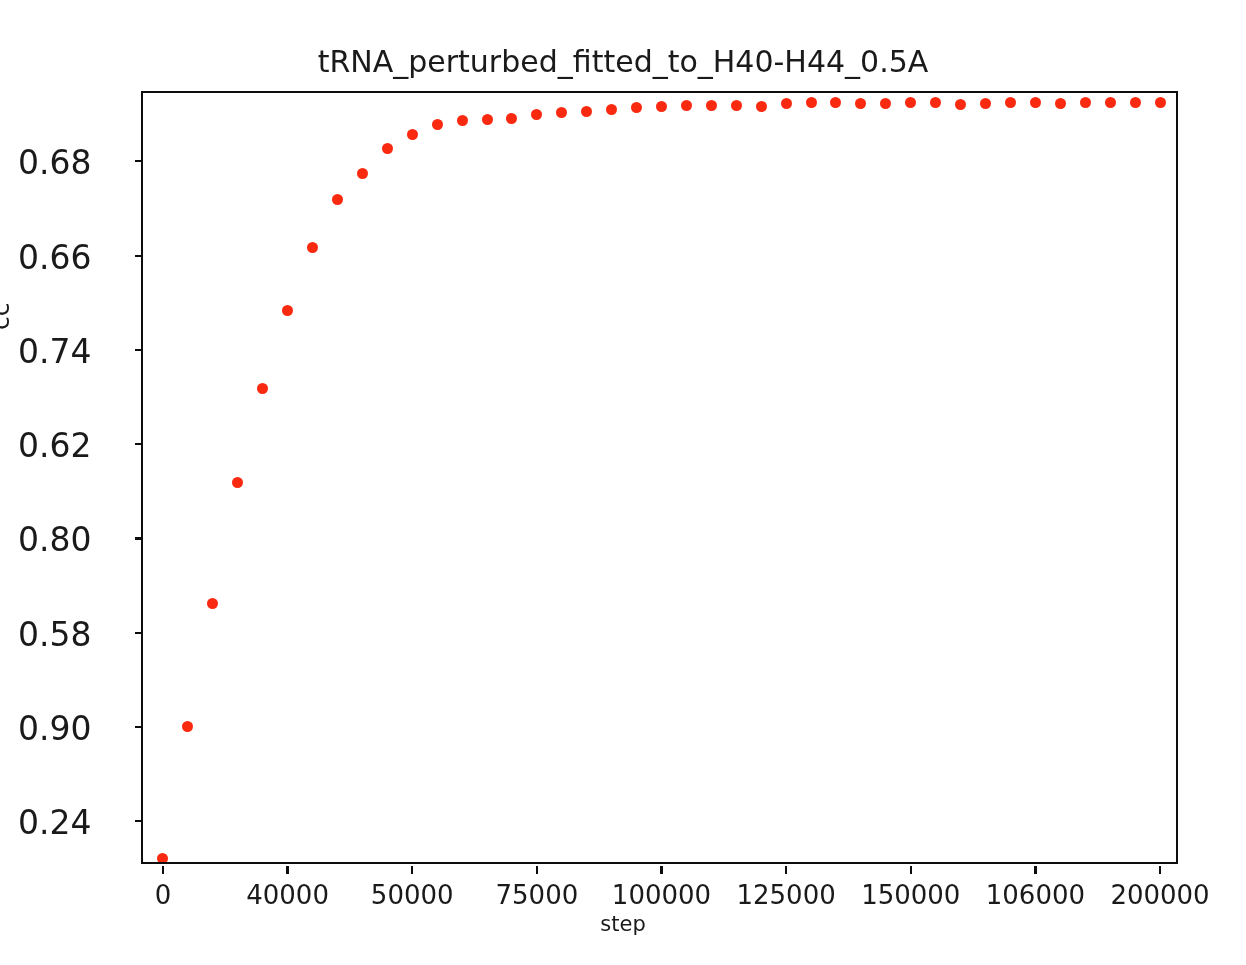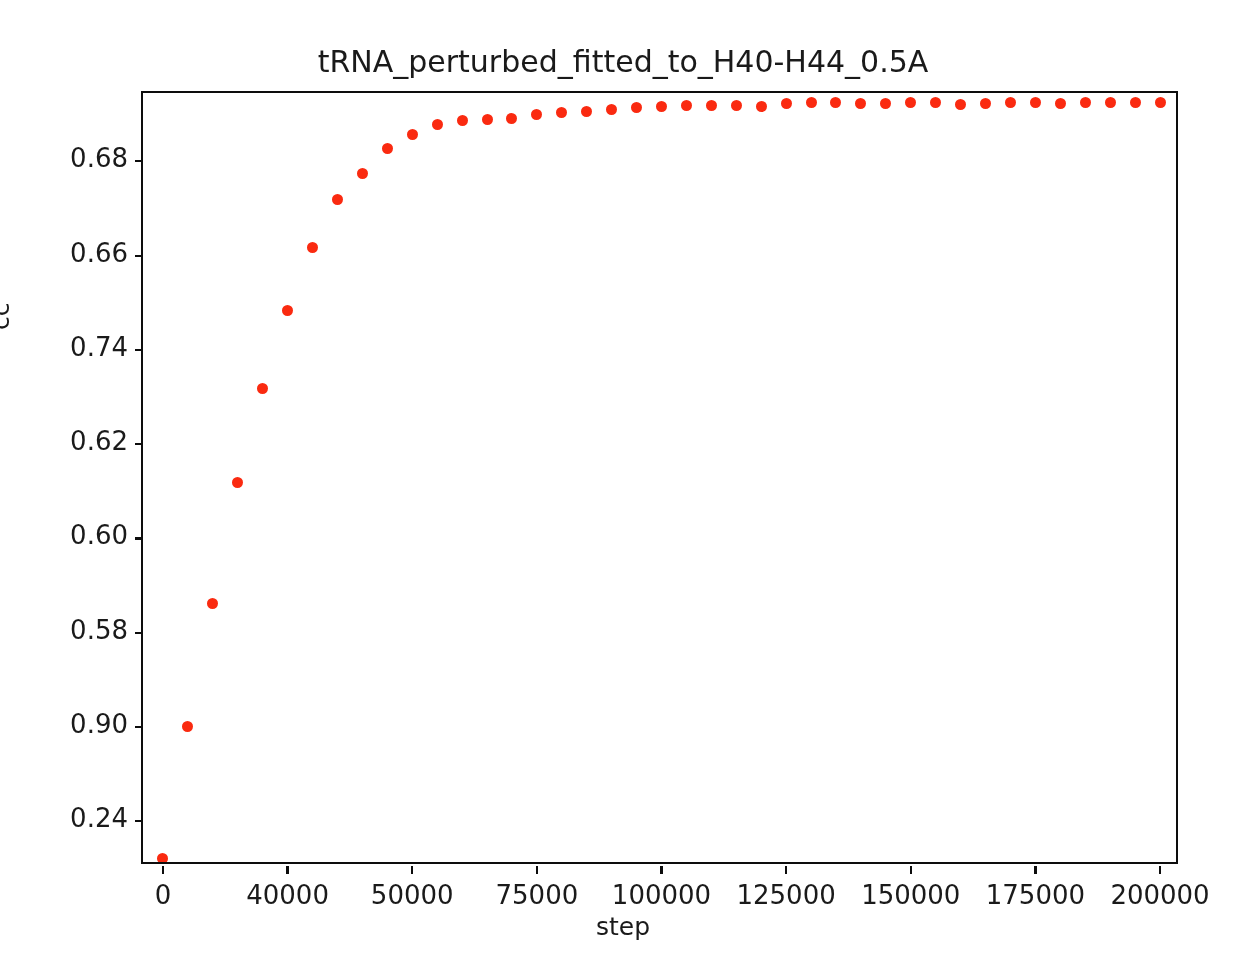--- a/index.html
+++ b/index.html
@@ -66,43 +66,42 @@
     font-size: 25px;
     color: #1a1a1a;
     white-space: nowrap;
   }
   #x-axis-label {
     position: absolute;
     left: 0;
     top: 912px;
     width: 1246px;
     text-align: center;
-    font-size: 25px;
+    font-size: 21px;
     color: #1a1a1a;
   }
   .ytick-group {
     position: absolute;
     left: 0;
     height: 0;
   }
   .ytick-mark {
     position: absolute;
     left: -8px;
     top: -1.1px;
     width: 8px;
     height: 2.2px;
     background: #0d0d0d;
   }
   .ytick-label {
     position: absolute;
     right: 15px;
     top: -18px;
     width: 110px;
-    text-align: right;
-    font-size: 26px;
+    font-size: 33px;
     color: #1a1a1a;
     white-space: nowrap;
   }
   .xtick-group {
     position: absolute;
     top: 773px;
     width: 0;
   }
   .xtick-mark {
     position: absolute;
@@ -182,21 +181,21 @@
         <div class="ytick-group" style="top: 633.954px;">
           <div class="ytick-mark"></div>
           <div class="ytick-label">0.90</div>
         </div>
         <div class="ytick-group" style="top: 539.686px;">
           <div class="ytick-mark"></div>
           <div class="ytick-label">0.58</div>
         </div>
         <div class="ytick-group" style="top: 445.418px;">
           <div class="ytick-mark"></div>
-          <div class="ytick-label">0.60</div>
+          <div class="ytick-label">0.80</div>
         </div>
         <div class="ytick-group" style="top: 351.149px;">
           <div class="ytick-mark"></div>
           <div class="ytick-label">0.62</div>
         </div>
         <div class="ytick-group" style="top: 256.881px;">
           <div class="ytick-mark"></div>
           <div class="ytick-label">0.74</div>
         </div>
         <div class="ytick-group" style="top: 162.613px;">
@@ -232,21 +231,21 @@
         <div class="xtick-group" style="left: 643.139px;">
           <div class="xtick-mark"></div>
           <div class="xtick-label">125000</div>
         </div>
         <div class="xtick-group" style="left: 767.779px;">
           <div class="xtick-mark"></div>
           <div class="xtick-label">150000</div>
         </div>
         <div class="xtick-group" style="left: 892.418px;">
           <div class="xtick-mark"></div>
-          <div class="xtick-label">175000</div>
+          <div class="xtick-label">106000</div>
         </div>
         <div class="xtick-group" style="left: 1017.06px;">
           <div class="xtick-mark"></div>
           <div class="xtick-label">200000</div>
         </div>
       </div>
   </div>
 
   <div id="y-axis-label">cc</div>
   <div id="x-axis-label">step</div>

